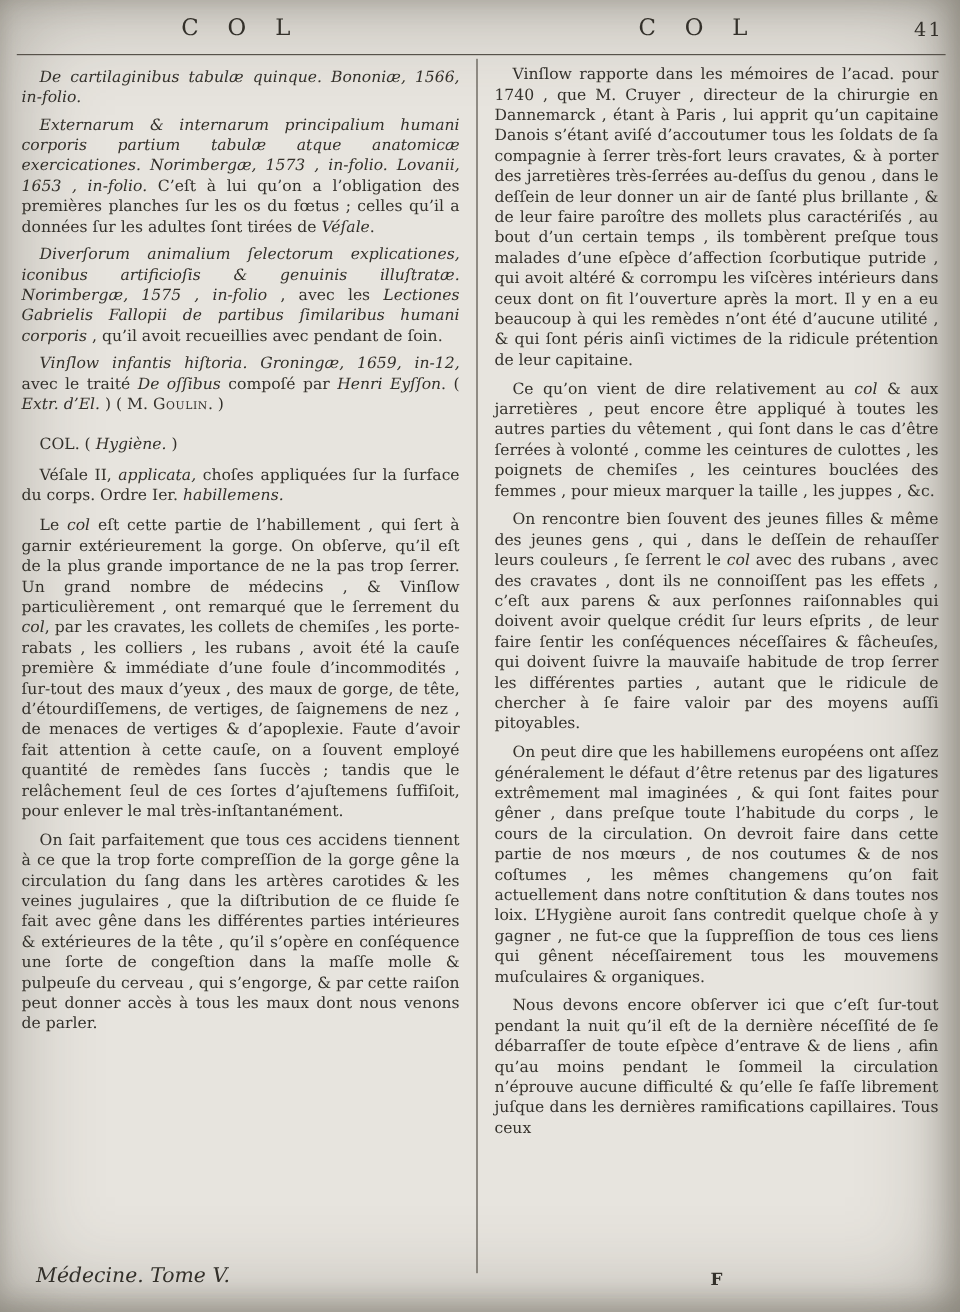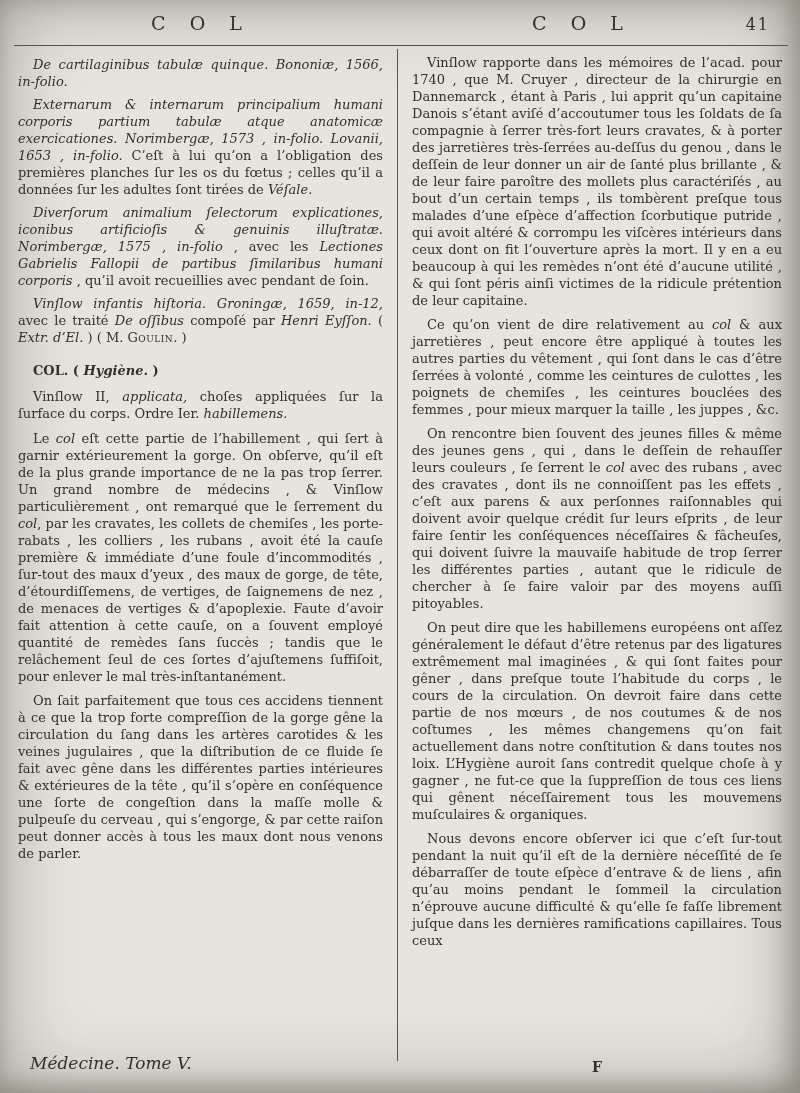--- a/index.html
+++ b/index.html
@@ -15,40 +15,40 @@
     background:var(--paper,#e7e4de);
     box-shadow: inset 0 0 80px rgba(70,64,52,.42), inset -14px 0 24px rgba(70,64,52,.22), inset 0 -10px 18px rgba(70,64,52,.18);
   }
   .header{position:absolute; top:12px; left:18px; right:14px; height:30px;}
   .rh{
     position:absolute; top:0;
     font-size:19px; font-weight:normal; letter-spacing:9px;
   }
   .rh-left{left:0; width:366px; text-align:center;}
   .rh-right{left:394px; width:340px; text-align:center;}
-  .pagenum{position:absolute; right:16px; top:3px; font-size:16px; letter-spacing:2px;}
+  .pagenum{position:absolute; right:0; top:3px; font-size:16px; letter-spacing:2px;}
   .header-rule{
     position:absolute; top:45px; left:14px; right:12px; height:1px;
     background:var(--rule,#57524a);
   }
   .col-divider{
     position:absolute; top:49px; bottom:32px; left:397px; width:1px;
     background:var(--rule,#57524a);
   }
   .col{
     position:absolute; top:54px;
     font-size:13px; line-height:17px;
     text-align:justify;
   }
   .col-left{left:18px; width:365px;}
   .col-right{left:412px; width:370px;}
   .para{margin:0 0 7px; text-indent:15px;}
   .para.noindent{text-indent:0;}
   .para.biblio{margin:2px 0 6px;}
-  .para.entry{margin:16px 0 9px;font-weight:bold;}
+  .para.entry{margin:16px 0 9px;}
   .para.sub{margin:0 0 8px;}
   .it{font-style:italic;}
   .sc{font-variant:small-caps; letter-spacing:.5px;}
   .footer-left{
     position:absolute; bottom:20px; left:30px;
     font-size:17px; font-style:italic;
   }
   .footer-sig{
     position:absolute; bottom:18px; left:412px; width:370px;
     text-align:center; font-size:14px; font-weight:bold;
@@ -64,21 +64,21 @@
     <span class="pagenum">41</span>
   </div>
   <div class="header-rule"></div>
   <div class="col-divider"></div>
   <div class="col col-left">
       <p class="para biblio"><span class="it">De cartilaginibus tabulæ quinque. Bononiæ, 1566, in-folio.</span></p>
       <p class="para biblio"><span class="it">Externarum &amp; internarum principalium humani corporis partium tabulæ atque anatomicæ exercicationes. Norimbergæ, 1573 , in-folio. Lovanii, 1653 , in-folio.</span><span> C’eſt à lui qu’on a l’obligation des premières planches ſur les os du fœtus ; celles qu’il a données ſur les adultes ſont tirées de </span><span class="it">Véſale</span><span>.</span></p>
       <p class="para biblio"><span class="it">Diverſorum animalium ſelectorum explicationes, iconibus artificioſis &amp; genuinis illuſtratæ. Norimbergæ, 1575 , in-folio</span><span> , avec les </span><span class="it">Lectiones Gabrielis Fallopii de partibus ſimilaribus humani corporis</span><span> , qu’il avoit recueillies avec pendant de ſoin.</span></p>
       <p class="para biblio"><span class="it">Vinſlow infantis hiſtoria. Groningæ, 1659, in-12,</span><span> avec le traité </span><span class="it">De oſſibus</span><span> compoſé par </span><span class="it">Henri Eyſſon</span><span>. ( </span><span class="it">Extr. d’El.</span><span> ) ( M. </span><span class="sc">Goulin</span><span>. )</span></p>
       <p class="para entry"><span>COL. ( </span><span class="it">Hygiène.</span><span> )</span></p>
-      <p class="para sub"><span>Vinſlow II, </span><span class="it">applicata,</span><span> choſes appliquées ſur la ſurface du corps. Ordre Ier. </span><span class="it">habillemens.</span></p>
+      <p class="para sub"><span>Véſale II, </span><span class="it">applicata,</span><span> choſes appliquées ſur la ſurface du corps. Ordre Ier. </span><span class="it">habillemens.</span></p>
       <p class="para"><span>Le </span><span class="it">col</span><span> eſt cette partie de l’habillement , qui ſert à garnir extérieurement la gorge. On obſerve, qu’il eſt de la plus grande importance de ne la pas trop ſerrer. Un grand nombre de médecins , &amp; Vinſlow particulièrement , ont remarqué que le ſerrement du </span><span class="it">col</span><span>, par les cravates, les collets de chemiſes , les porte-rabats , les colliers , les rubans , avoit été la cauſe première &amp; immédiate d’une foule d’incommodités , ſur-tout des maux d’yeux , des maux de gorge, de tête, d’étourdiſſemens, de vertiges, de ſaignemens de nez , de menaces de vertiges &amp; d’apoplexie. Faute d’avoir fait attention à cette cauſe, on a ſouvent employé quantité de remèdes ſans ſuccès ; tandis que le relâchement ſeul de ces ſortes d’ajuſtemens ſuffiſoit, pour enlever le mal très-inſtantanément.</span></p>
       <p class="para"><span>On ſait parfaitement que tous ces accidens tiennent à ce que la trop forte compreſſion de la gorge gêne la circulation du ſang dans les artères carotides &amp; les veines jugulaires , que la diſtribution de ce fluide ſe fait avec gêne dans les différentes parties intérieures &amp; extérieures de la tête , qu’il s’opère en conſéquence une ſorte de congeſtion dans la maſſe molle &amp; pulpeuſe du cerveau , qui s’engorge, &amp; par cette raiſon peut donner accès à tous les maux dont nous venons de parler.</span></p>
     </div>
   <div class="col col-right">
       <p class="para"><span>Vinſlow rapporte dans les mémoires de l’acad. pour 1740 , que M. Cruyer , directeur de la chirurgie en Dannemarck , étant à Paris , lui apprit qu’un capitaine Danois s’étant aviſé d’accoutumer tous les ſoldats de ſa compagnie à ſerrer très-fort leurs cravates, &amp; à porter des jarretières très-ſerrées au-deſſus du genou , dans le deſſein de leur donner un air de ſanté plus brillante , &amp; de leur faire paroître des mollets plus caractériſés , au bout d’un certain temps , ils tombèrent preſque tous malades d’une eſpèce d’affection ſcorbutique putride , qui avoit altéré &amp; corrompu les viſcères intérieurs dans ceux dont on fit l’ouverture après la mort. Il y en a eu beaucoup à qui les remèdes n’ont été d’aucune utilité , &amp; qui ſont péris ainſi victimes de la ridicule prétention de leur capitaine.</span></p>
       <p class="para"><span>Ce qu’on vient de dire relativement au </span><span class="it">col</span><span> &amp; aux jarretières , peut encore être appliqué à toutes les autres parties du vêtement , qui ſont dans le cas d’être ſerrées à volonté , comme les ceintures de culottes , les poignets de chemiſes , les ceintures bouclées des femmes , pour mieux marquer la taille , les juppes , &amp;c.</span></p>
       <p class="para"><span>On rencontre bien ſouvent des jeunes filles &amp; même des jeunes gens , qui , dans le deſſein de rehauſſer leurs couleurs , ſe ſerrent le </span><span class="it">col</span><span> avec des rubans , avec des cravates , dont ils ne connoiſſent pas les effets , c’eſt aux parens &amp; aux perſonnes raiſonnables qui doivent avoir quelque crédit ſur leurs eſprits , de leur faire ſentir les conſéquences néceſſaires &amp; fâcheuſes, qui doivent ſuivre la mauvaiſe habitude de trop ſerrer les différentes parties , autant que le ridicule de chercher à ſe faire valoir par des moyens auſſi pitoyables.</span></p>
       <p class="para"><span>On peut dire que les habillemens européens ont aſſez généralement le défaut d’être retenus par des ligatures extrêmement mal imaginées , &amp; qui ſont faites pour gêner , dans preſque toute l’habitude du corps , le cours de la circulation. On devroit faire dans cette partie de nos mœurs , de nos coutumes &amp; de nos coſtumes , les mêmes changemens qu’on fait actuellement dans notre conſtitution &amp; dans toutes nos loix. L’Hygiène auroit ſans contredit quelque choſe à y gagner , ne fut-ce que la ſuppreſſion de tous ces liens qui gênent néceſſairement tous les mouvemens muſculaires &amp; organiques.</span></p>
       <p class="para"><span>Nous devons encore obſerver ici que c’eſt ſur-tout pendant la nuit qu’il eſt de la dernière néceſſité de ſe débarraſſer de toute eſpèce d’entrave &amp; de liens , afin qu’au moins pendant le ſommeil la circulation n’éprouve aucune difficulté &amp; qu’elle ſe faſſe librement juſque dans les dernières ramifications capillaires. Tous ceux</span></p>
     </div>

